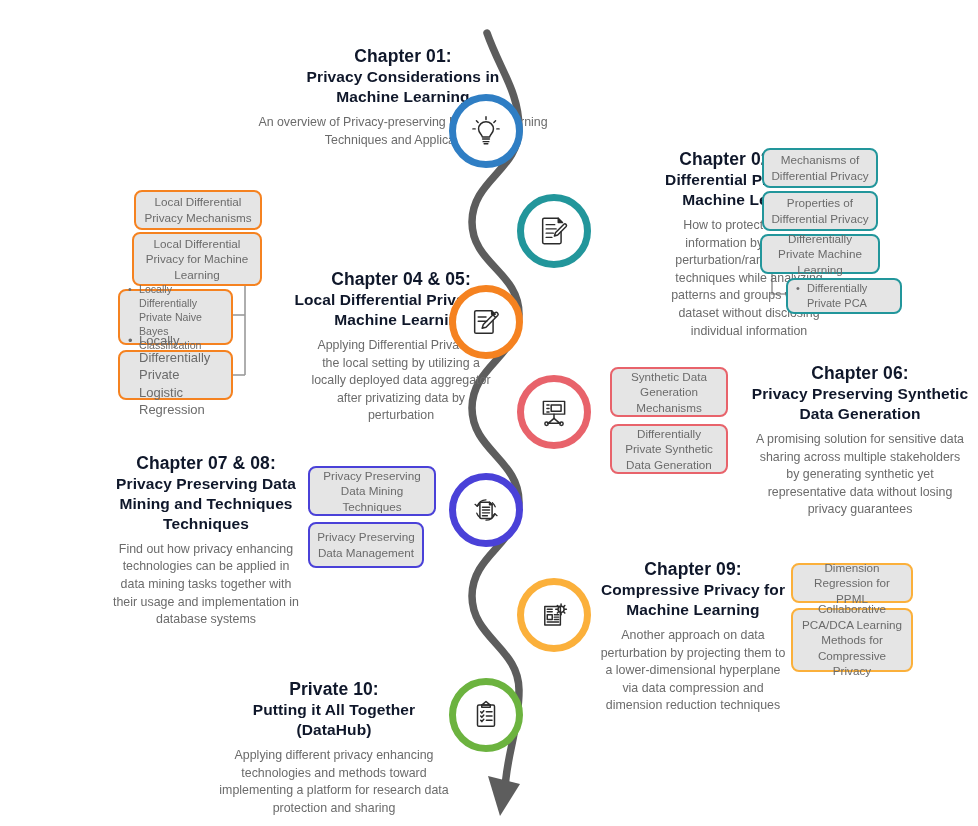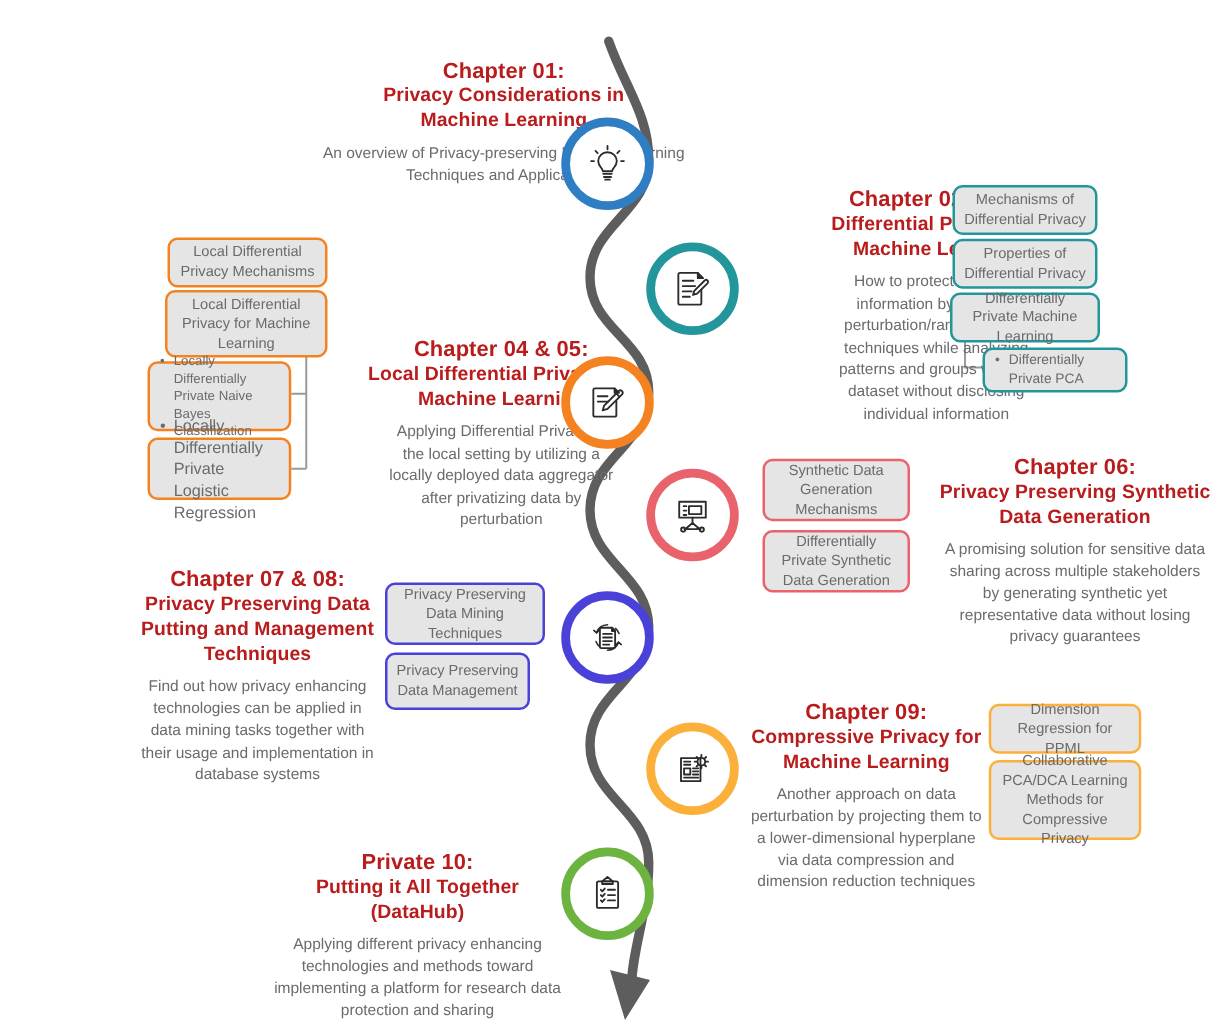--- a/index.html
+++ b/index.html
@@ -44,21 +44,21 @@
 
   
   .chapter-text {
     position: absolute;
     text-align: center;
     z-index: 3;
   }
   .chapter-title {
     font-size: 15.5px;
     font-weight: bold;
-    color: #b91c1c;
+    color: #0f172a;
     line-height: 1.28;
     letter-spacing: .1px;
   }
   .chapter-title .big {
     font-size: 17.5px;
   }
   .chapter-desc {
     margin-top: 7px;
     font-size: 12.4px;
     line-height: 1.42;
@@ -245,21 +245,21 @@
     <span>Synthetic Data Generation Mechanisms</span>
   </div>
   <div class="subbox" style="left:610px; top:424px; width:118px; height:50px; border-color:#e8636b;">
     <span>Differentially Private Synthetic Data Generation</span>
   </div>
 
   <div class="chapter-text" style="left:112px; top:452px; width:188px;">
     <div class="chapter-title">
       <div class="big">Chapter 07 &amp; 08:</div>
       <div>Privacy Preserving Data</div>
-      <div>Putting and Management</div>
+      <div>Mining and Techniques</div>
       <div>Techniques</div>
     </div>
     <div class="chapter-desc">Find out how privacy enhancing technologies can be applied in data mining tasks together with their usage and implementation in database systems</div>
   </div>
   <div class="node" style="left:449px; top:473px; border:7px solid #4a41d8;">
     <svg width="34" height="34" viewBox="0 0 48 48">
       <g fill="none" stroke="#2b2b2b" stroke-width="2.1" stroke-linecap="round" stroke-linejoin="round">
         <path d="M29 13H17a1.6 1.6 0 00-1.6 1.6v19.8A1.6 1.6 0 0017 36h14a1.6 1.6 0 001.6-1.6V16.6z"></path>
         <path d="M29 13l3.6 3.6H29z" fill="#2b2b2b"></path>
         <path d="M19 20h10M19 24h10M19 28h10M19 32h7" stroke-width="2"></path>

